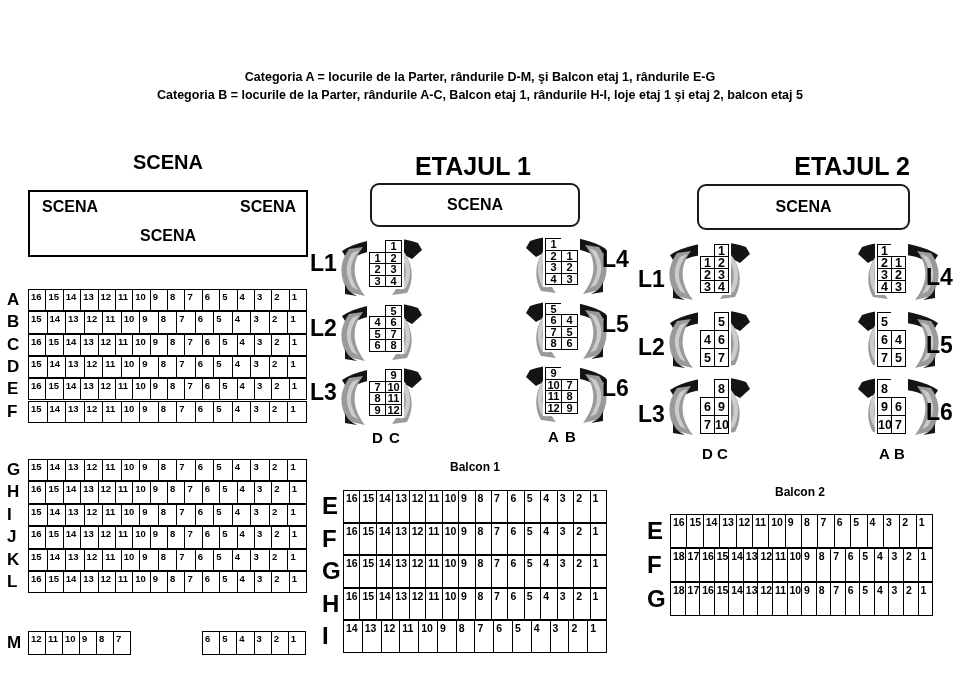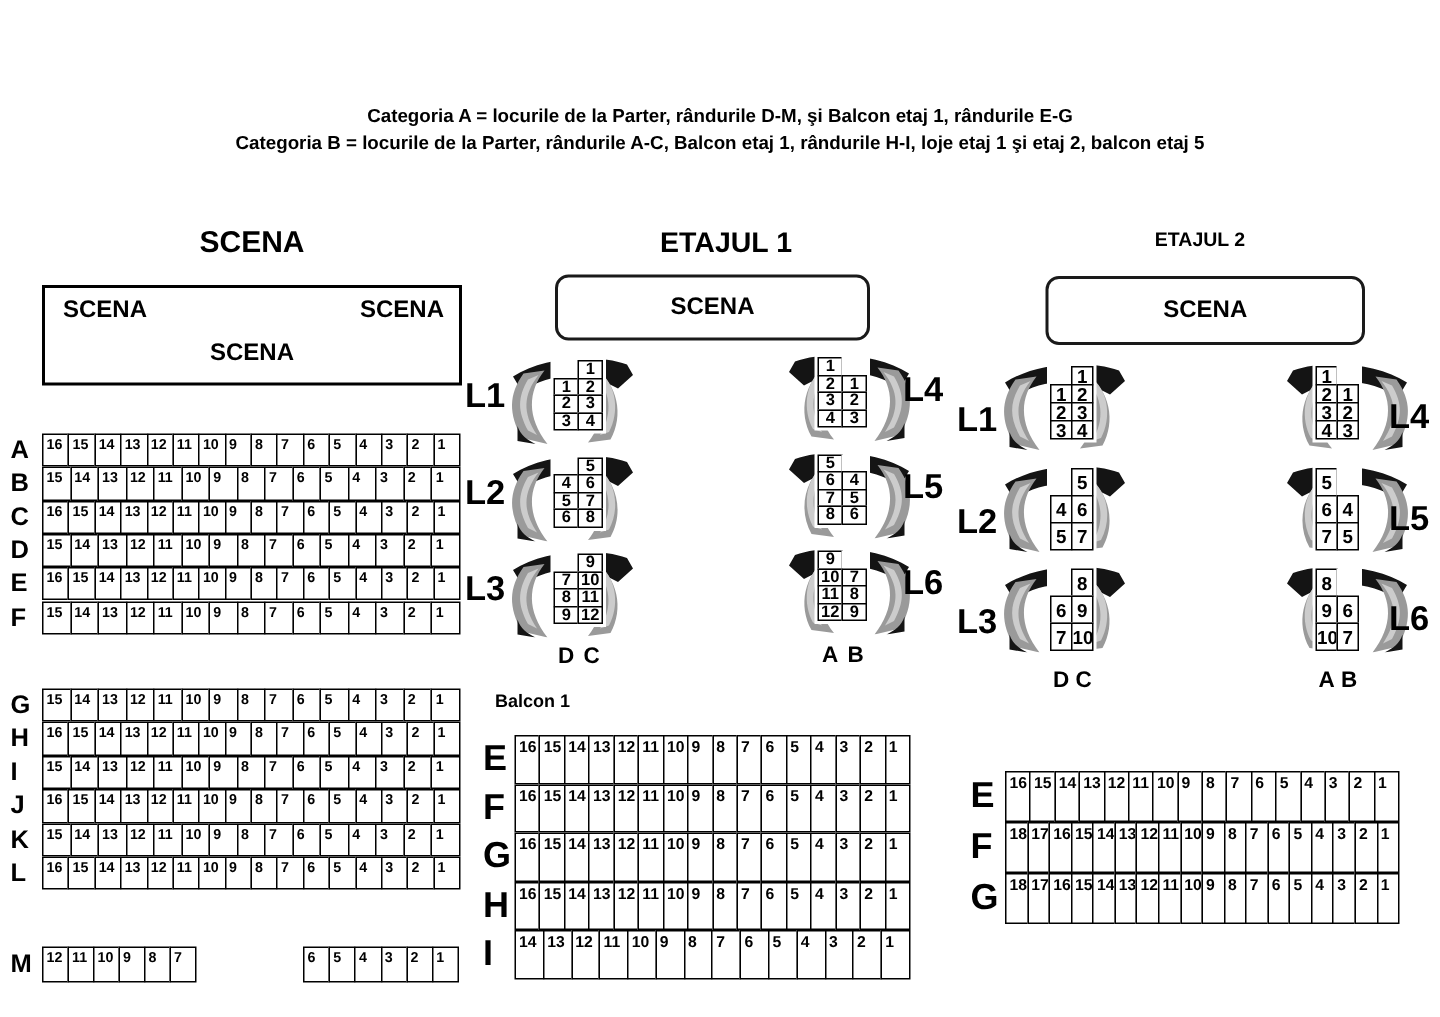--- a/index.html
+++ b/index.html
@@ -5,21 +5,21 @@
   html,body{margin:0;padding:0;background:#fff;}
   body{width:960px;height:678px;font-family:"Liberation Sans","DejaVu Sans",sans-serif;color:#000;}
   .canvas{position:relative;width:960px;height:678px;background:#fff;overflow:hidden;}
   .abs{position:absolute;}
   .page-title{top:22px;left:0;width:960px;text-align:center;font-size:28px;font-weight:bold;letter-spacing:.5px;}
   .sub{left:0;width:960px;text-align:center;font-size:12.5px;font-weight:bold;}
   .section-title{text-align:center;font-weight:bold;}
   .stage-rect{border:2px solid #000;background:#fff;}
   .stage-word{position:absolute;font-size:16px;font-weight:bold;}
   .stage-round{border:2px solid #1a1a1a;border-radius:9px;background:#fff;display:flex;align-items:center;justify-content:center;font-size:16px;font-weight:bold;}
-  .balcon-title{text-align:left;font-size:12px;font-weight:bold;}
+  .balcon-title{text-align:center;font-size:12px;font-weight:bold;}
   .row-letter{position:absolute;font-weight:bold;text-align:left;padding-left:1px;}
   .seat-cells{position:absolute;display:flex;}
   .seat-cell{flex:1;box-sizing:border-box;border:1px solid #000;background:#fff;font-weight:bold;padding:1px 0 0 2px;overflow:hidden;}
   .seat-cell + .seat-cell{margin-left:-1px;}
   .loja-grid{position:absolute;background:#fff;padding:2px;}
   .loja-row{display:flex;}
   .loja-row + .loja-row{margin-top:-1px;}
   .loja-cell{box-sizing:border-box;border:1px solid #000;background:#fff;font-weight:bold;text-align:center;overflow:hidden;}
   .loja-cell + .loja-cell{margin-left:-1px;}
   .loja-cell.hollow{border-color:transparent;background:#fff;}
@@ -35,31 +35,32 @@
   <div class="abs sub" style="top:70px;">Categoria A = locurile de la Parter, rândurile D-M, şi Balcon etaj 1, rândurile E-G</div>
   <div class="abs sub" style="top:88px;">Categoria B = locurile de la Parter, rândurile A-C, Balcon etaj 1, rândurile H-I, loje etaj 1 şi etaj 2, balcon etaj 5</div>
 
   <div class="abs section-title" style="left:28px;top:151px;width:280px;font-size:20px;">SCENA</div>
   <div class="abs stage-rect" style="left:28px;top:190px;width:276px;height:63px;">
     <span class="stage-word" style="left:12px;top:6px;">SCENA</span>
     <span class="stage-word" style="right:10px;top:6px;">SCENA</span>
     <span class="stage-word" style="left:0;top:35px;width:100%;text-align:center;">SCENA</span>
   </div>
 
-  <div class="abs section-title" style="left:378px;top:152px;width:212px;font-size:19px;">ETAJUL 1</div>
+  <div class="abs section-title" style="left:367px;top:152px;width:212px;font-size:25px;">ETAJUL 1</div>
   <div class="abs stage-round" style="left:370px;top:183px;width:206px;height:40px;">
     <span>SCENA</span>
   </div>
 
-  <div class="abs section-title" style="left:690px;top:152px;width:220px;font-size:13px;">ETAJUL 2</div>
+  <div class="abs section-title" style="left:690px;top:152px;width:220px;font-size:25px;text-align:right;">ETAJUL 2</div>
   <div class="abs stage-round" style="left:697px;top:184px;width:209px;height:42px;">
     <span>SCENA</span>
   </div>
 
   <div class="abs balcon-title" style="left:330px;top:460px;width:290px;">Balcon 1</div>
+  <div class="abs balcon-title" style="left:650px;top:485px;width:300px;">Balcon 2</div>
 
 <div class="row-letter" style="left: 6px; top: 289px; width: 22px; height: 22.3px; font-size: 17px; line-height: 22.3px;">A</div>
     <div class="seat-cells" style="left: 28px; top: 289px; width: 279px; height: 22.3px;">
       <div class="seat-cell" style="font-size: 9.5px;">16</div>
       <div class="seat-cell" style="font-size: 9.5px;">15</div>
       <div class="seat-cell" style="font-size: 9.5px;">14</div>
       <div class="seat-cell" style="font-size: 9.5px;">13</div>
       <div class="seat-cell" style="font-size: 9.5px;">12</div>
       <div class="seat-cell" style="font-size: 9.5px;">11</div>
       <div class="seat-cell" style="font-size: 9.5px;">10</div>

